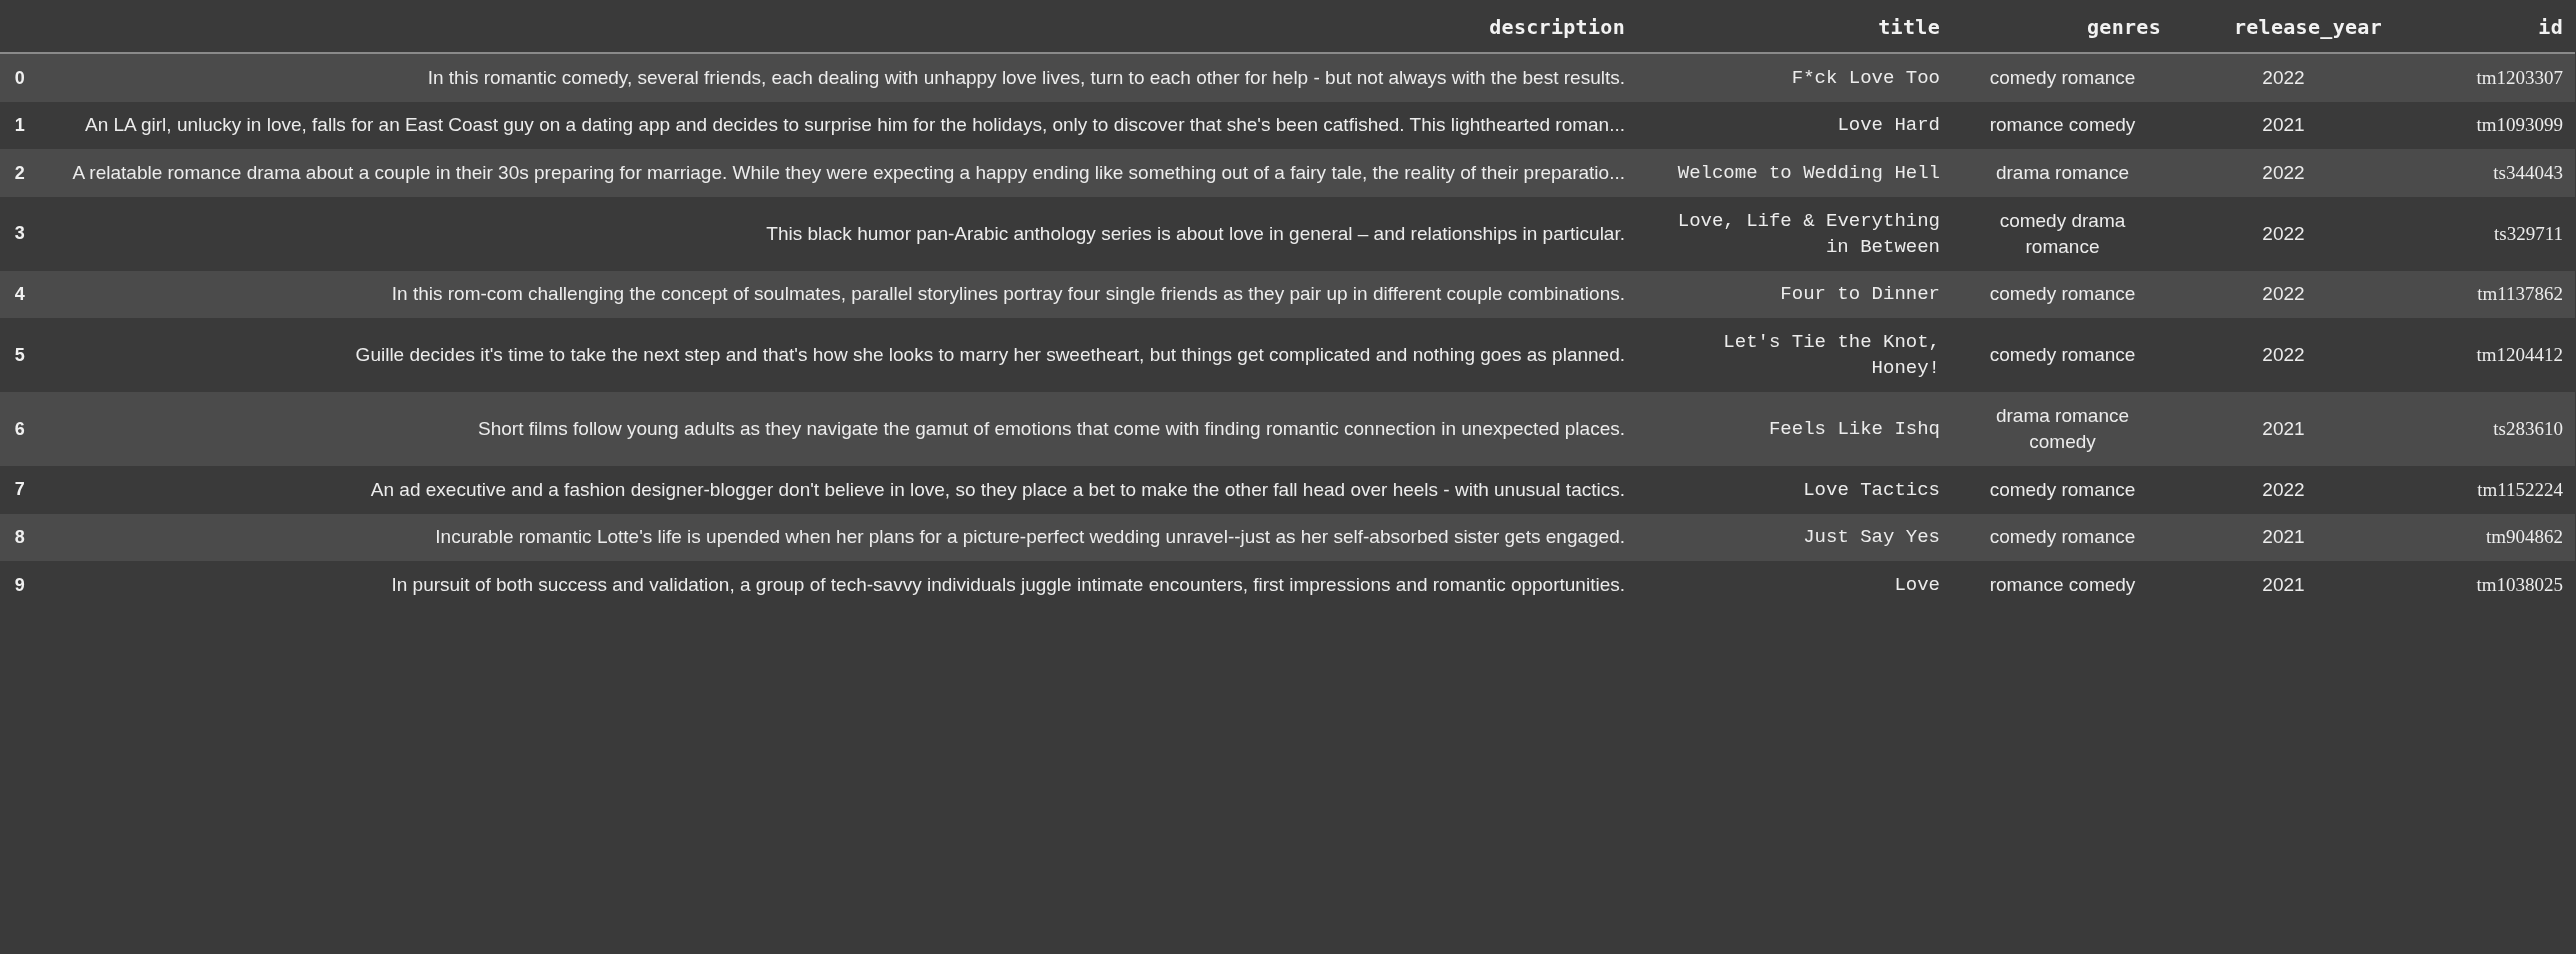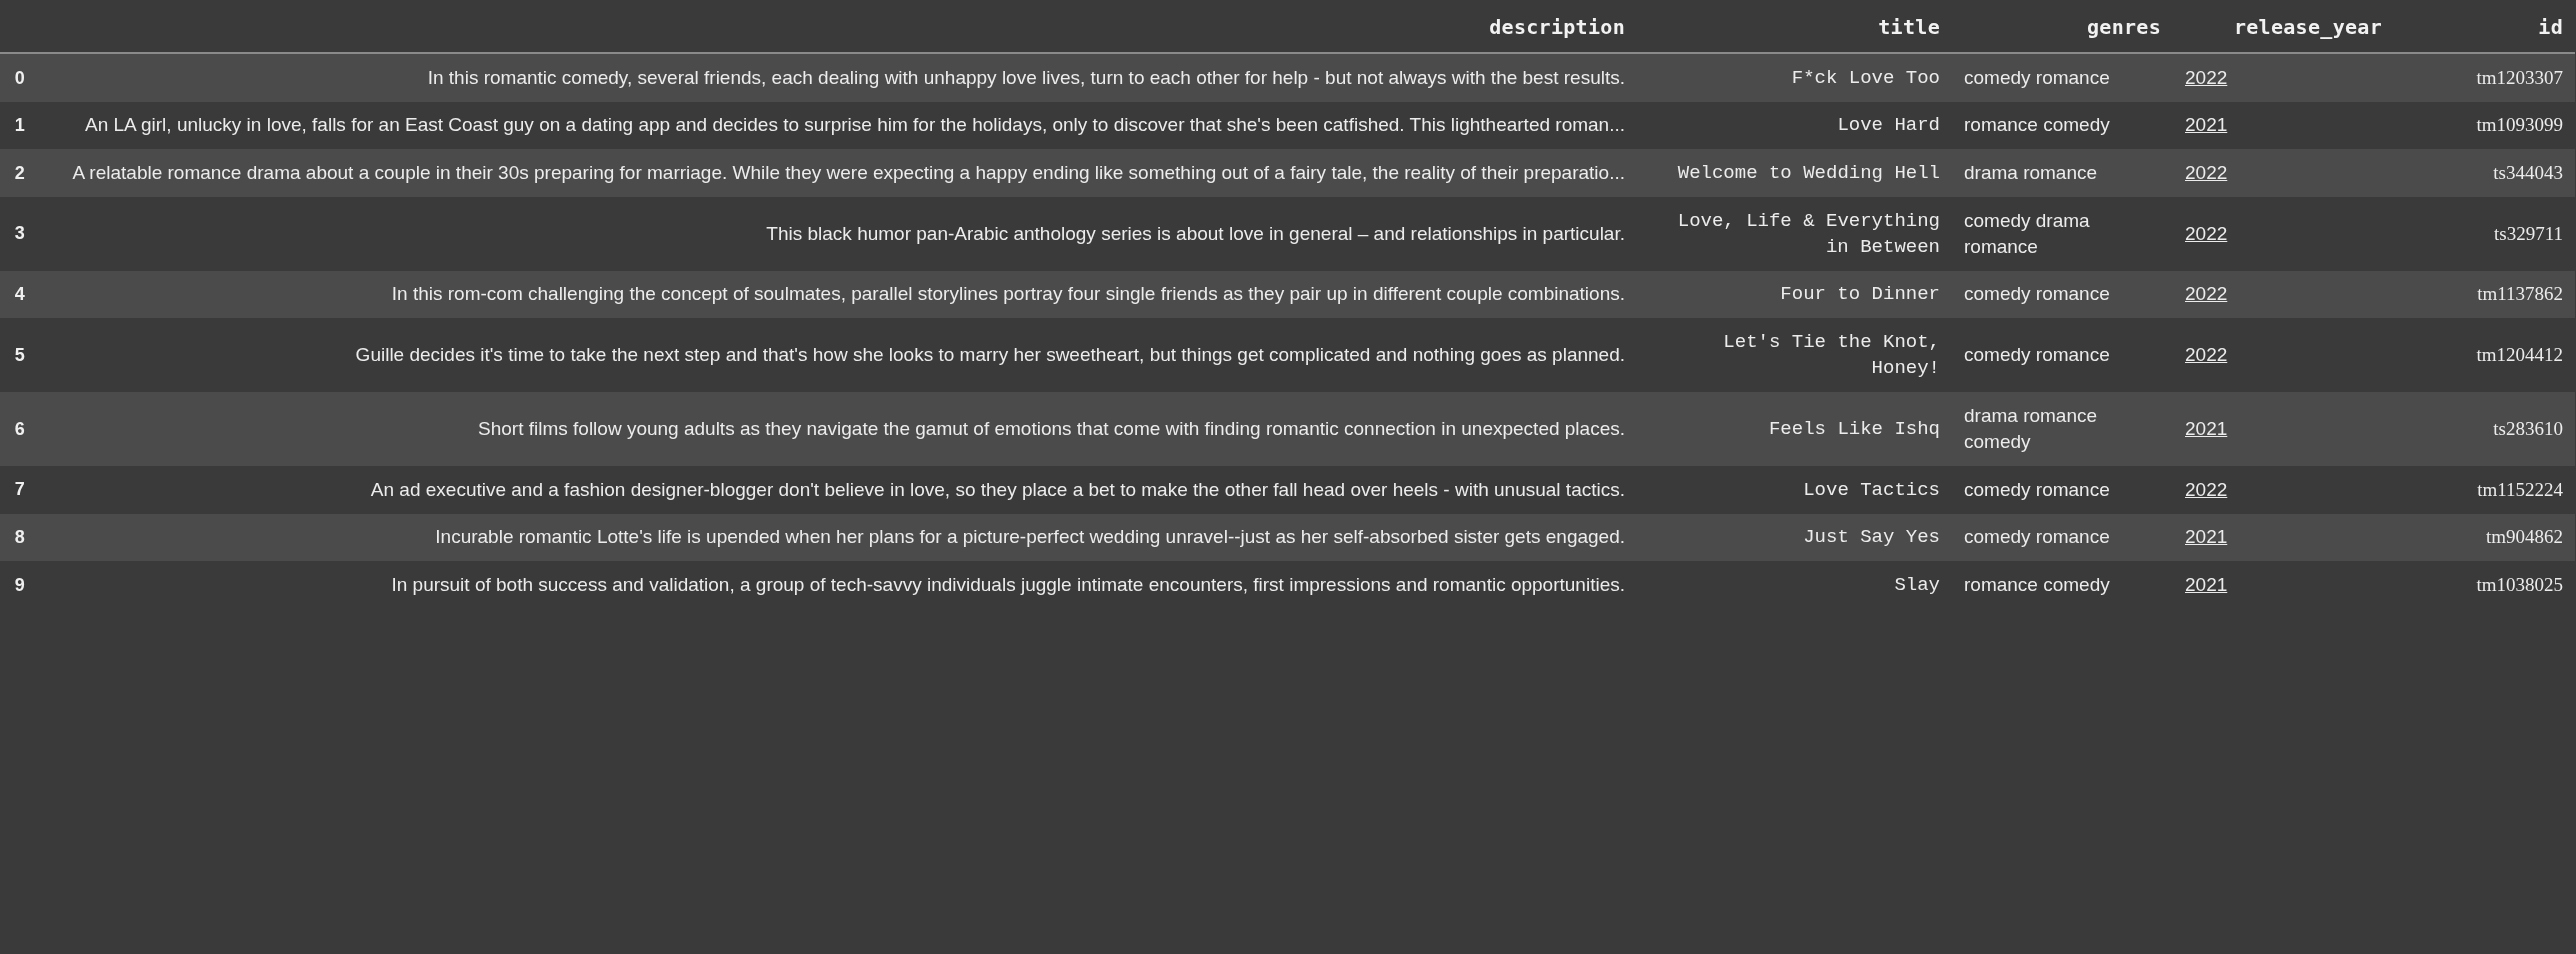--- a/index.html
+++ b/index.html
@@ -78,22 +78,22 @@
     text-align: left;
     padding-left: 14.8px;
     padding-right: 6.7px;
     font-size: 18px;
     color: #f0f0f0;
     width: 27px;
   }
 
   td.cell-description { text-align: right; margin-top: 8px; }
   td.cell-title       { text-align: right; font-family: Liberation Mono, monospace; }
-  td.cell-genres      { text-align: left; margin-top: 44px; }
-  td.cell-release     { text-align: left; white-space: nowrap; text-decoration: underline; }
+  td.cell-genres      { text-align: center; margin-top: 44px; }
+  td.cell-release     { text-align: center; white-space: nowrap; }
   td.cell-id          { text-align: right; white-space: nowrap; padding-right: 2.7px; font-family: Liberation Serif, serif; }
 
   
   col.c-index   { width: 27px;  }
   col.c-desc    { width: 1610px;}
   col.c-title   { width: 315px; }
   col.c-genres  { width: 221px; }
   col.c-release { width: 221px; }
   col.c-id      { width: 181px; }
 </style>
@@ -189,21 +189,21 @@
           <th class="row-index">8</th>
           <td class="cell-description">Incurable romantic Lotte's life is upended when her plans for a picture-perfect wedding unravel--just as her self-absorbed sister gets engaged.</td>
           <td class="cell-title">Just Say Yes</td>
           <td class="cell-genres">comedy romance</td>
           <td class="cell-release">2021</td>
           <td class="cell-id">tm904862</td>
         </tr>
         <tr class="odd" style="background: rgb(58, 58, 58);">
           <th class="row-index">9</th>
           <td class="cell-description">In pursuit of both success and validation, a group of tech-savvy individuals juggle intimate encounters, first impressions and romantic opportunities.</td>
-          <td class="cell-title">Slay</td>
+          <td class="cell-title">Love</td>
           <td class="cell-genres">romance comedy</td>
           <td class="cell-release">2021</td>
           <td class="cell-id">tm1038025</td>
         </tr>
       </tbody>
   </table>
 </div>
 
 
 </body></html>

